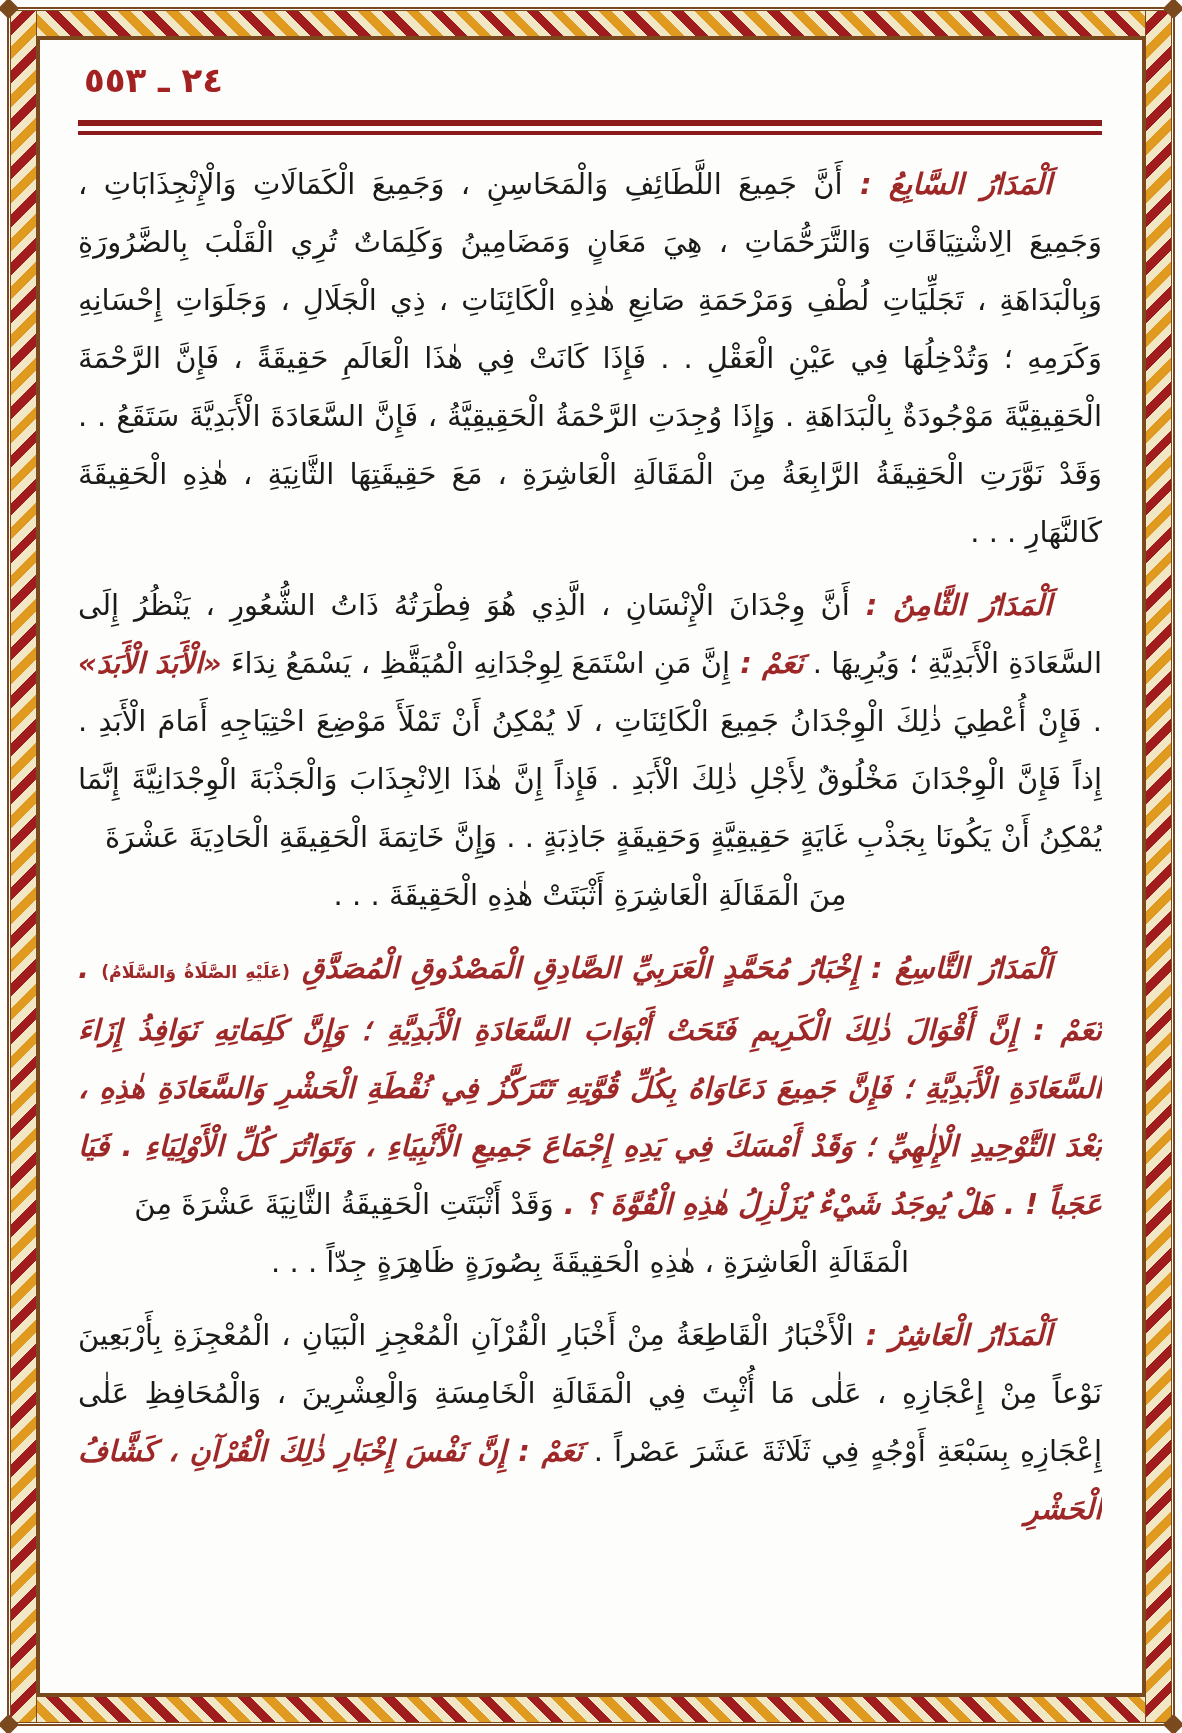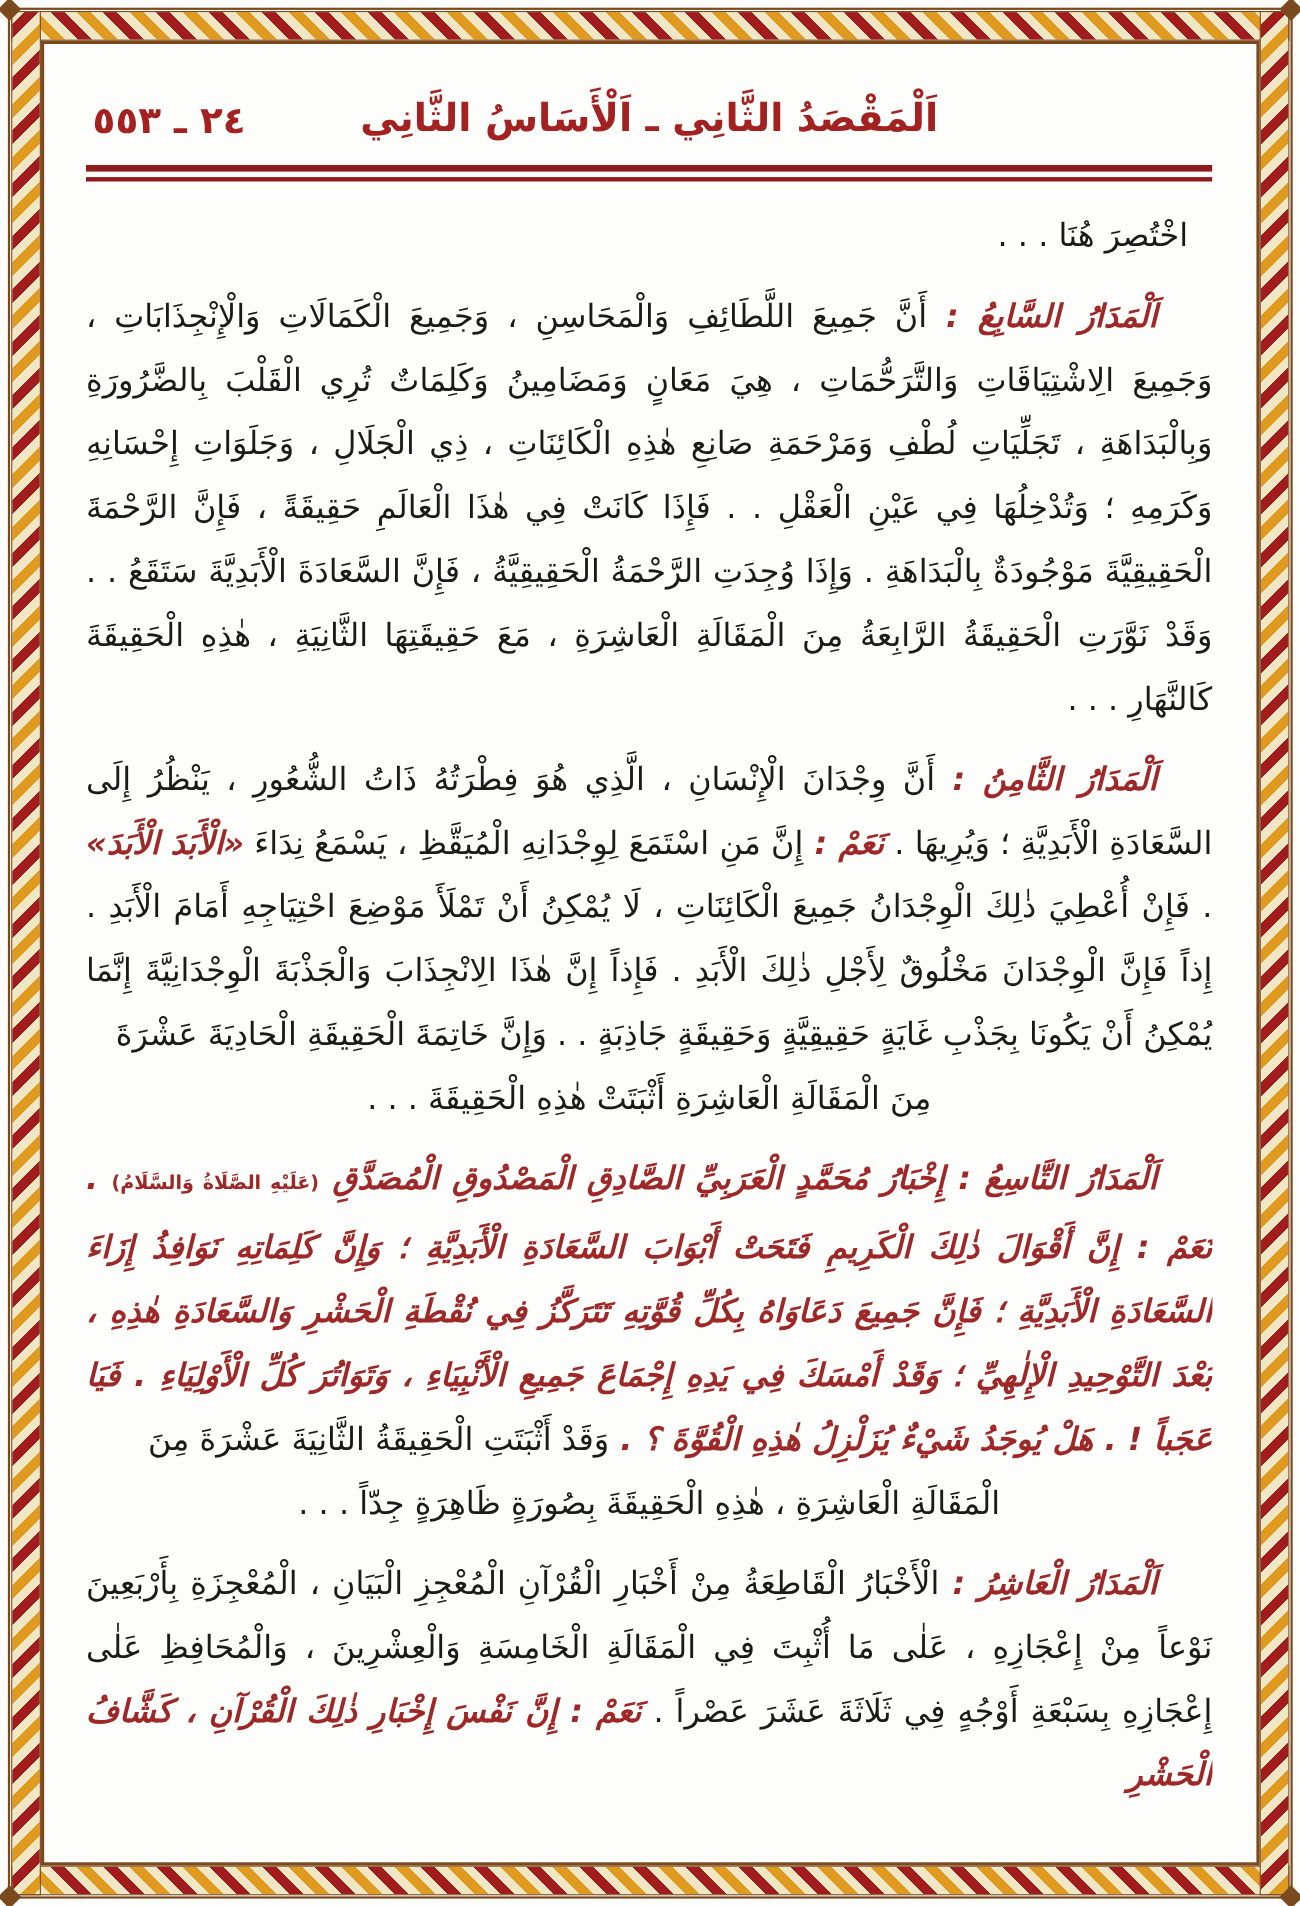--- a/index.html
+++ b/index.html
@@ -29,21 +29,21 @@
   }
   .c-tl { top:1px; left:1px; }  .c-tr { top:1px; right:1px; }
   .c-bl { bottom:1px; left:1px; } .c-br { bottom:1px; right:1px; }
   .frame-inner { position:absolute; inset:37px; border:3px solid #7a4a1e; pointer-events:none; }
 
   
   .content {
     position:absolute; top:50px; right:80px; left:78px; bottom:52px;
     direction:rtl; overflow:hidden;
   }
-  .header { position:relative; margin-top:38px; height:52px; }
+  .header { position:relative; margin-top:8px; height:52px; }
   .title {
     display:block; text-align:center;
     font-size:35px; font-weight:bold; color:#a32121; letter-spacing:0;
   }
   .page-num {
     position:absolute; left:6px; top:2px;
     font-size:34px; font-weight:bold; color:#a32121;
   }
   .rule {
     margin-top:10px; height:5px;
@@ -73,25 +73,23 @@
   <div class="band band-v band-right"></div>
   <div class="corner c-tl"></div>
   <div class="corner c-tr"></div>
   <div class="corner c-bl"></div>
   <div class="corner c-br"></div>
   <div class="frame-inner"></div>
 
   <div class="content">
     <div class="header">
       <span class="page-num">٢٤ ـ ٥٥٣</span>
-      <span class="title">اَلْمَقْصَدُ الثَّانِي ـ اَلْأَسَاسُ الثَّانِي</span>
     </div>
     <div class="rule"></div>
     <div class="text-body" id="text-body">
-        <div class="para opening"><span class="seg-black">اخْتُصِرَ هُنَا . . .</span></div>
         <div class="para"><span class="seg-red">اَلْمَدَارُ السَّابِعُ : </span><span class="seg-black">أَنَّ جَمِيعَ اللَّطَائِفِ وَالْمَحَاسِنِ ، وَجَمِيعَ الْكَمَالَاتِ وَالْإِنْجِذَابَاتِ ، وَجَمِيعَ الِاشْتِيَاقَاتِ وَالتَّرَحُّمَاتِ ، هِيَ مَعَانٍ وَمَضَامِينُ وَكَلِمَاتٌ تُرِي الْقَلْبَ بِالضَّرُورَةِ وَبِالْبَدَاهَةِ ، تَجَلِّيَاتِ لُطْفِ وَمَرْحَمَةِ صَانِعِ هٰذِهِ الْكَائِنَاتِ ، ذِي الْجَلَالِ ، وَجَلَوَاتِ إِحْسَانِهِ وَكَرَمِهِ ؛ وَتُدْخِلُهَا فِي عَيْنِ الْعَقْلِ . . فَإِذَا كَانَتْ فِي هٰذَا الْعَالَمِ حَقِيقَةً ، فَإِنَّ الرَّحْمَةَ الْحَقِيقِيَّةَ مَوْجُودَةٌ بِالْبَدَاهَةِ . وَإِذَا وُجِدَتِ الرَّحْمَةُ الْحَقِيقِيَّةُ ، فَإِنَّ السَّعَادَةَ الْأَبَدِيَّةَ سَتَقَعُ . . وَقَدْ نَوَّرَتِ الْحَقِيقَةُ الرَّابِعَةُ مِنَ الْمَقَالَةِ الْعَاشِرَةِ ، مَعَ حَقِيقَتِهَا الثَّانِيَةِ ، هٰذِهِ الْحَقِيقَةَ كَالنَّهَارِ . . .</span></div>
         <div class="para"><span class="seg-red">اَلْمَدَارُ الثَّامِنُ : </span><span class="seg-black">أَنَّ وِجْدَانَ الْإِنْسَانِ ، الَّذِي هُوَ فِطْرَتُهُ ذَاتُ الشُّعُورِ ، يَنْظُرُ إِلَى السَّعَادَةِ الْأَبَدِيَّةِ ؛ وَيُرِيهَا . </span><span class="seg-red">نَعَمْ : </span><span class="seg-black">إِنَّ مَنِ اسْتَمَعَ لِوِجْدَانِهِ الْمُيَقَّظِ ، يَسْمَعُ نِدَاءَ </span><span class="seg-red">«الْأَبَدَ الْأَبَدَ»</span><span class="seg-black"> . فَإِنْ أُعْطِيَ ذٰلِكَ الْوِجْدَانُ جَمِيعَ الْكَائِنَاتِ ، لَا يُمْكِنُ أَنْ تَمْلَأَ مَوْضِعَ احْتِيَاجِهِ أَمَامَ الْأَبَدِ . إِذاً فَإِنَّ الْوِجْدَانَ مَخْلُوقٌ لِأَجْلِ ذٰلِكَ الْأَبَدِ . فَإِذاً إِنَّ هٰذَا الِانْجِذَابَ وَالْجَذْبَةَ الْوِجْدَانِيَّةَ إِنَّمَا يُمْكِنُ أَنْ يَكُونَا بِجَذْبِ غَايَةٍ حَقِيقِيَّةٍ وَحَقِيقَةٍ جَاذِبَةٍ . . وَإِنَّ خَاتِمَةَ الْحَقِيقَةِ الْحَادِيَةَ عَشْرَةَ</span><div class="last-line"><span class="seg-black">مِنَ الْمَقَالَةِ الْعَاشِرَةِ أَثْبَتَتْ هٰذِهِ الْحَقِيقَةَ . . .</span></div></div>
         <div class="para"><span class="seg-red">اَلْمَدَارُ التَّاسِعُ : إِخْبَارُ مُحَمَّدٍ الْعَرَبِيِّ الصَّادِقِ الْمَصْدُوقِ الْمُصَدَّقِ </span><span class="seg-seal">(عَلَيْهِ الصَّلَاةُ وَالسَّلَامُ)</span><span class="seg-red"> . نَعَمْ : إِنَّ أَقْوَالَ ذٰلِكَ الْكَرِيمِ فَتَحَتْ أَبْوَابَ السَّعَادَةِ الْأَبَدِيَّةِ ؛ وَإِنَّ كَلِمَاتِهِ نَوَافِذُ إِزَاءَ السَّعَادَةِ الْأَبَدِيَّةِ ؛ فَإِنَّ جَمِيعَ دَعَاوَاهُ بِكُلِّ قُوَّتِهِ تَتَرَكَّزُ فِي نُقْطَةِ الْحَشْرِ وَالسَّعَادَةِ هٰذِهِ ، بَعْدَ التَّوْحِيدِ الْإِلٰهِيِّ ؛ وَقَدْ أَمْسَكَ فِي يَدِهِ إِجْمَاعَ جَمِيعِ الْأَنْبِيَاءِ ، وَتَوَاتُرَ كُلِّ الْأَوْلِيَاءِ . فَيَا عَجَباً ! . هَلْ يُوجَدُ شَيْءٌ يُزَلْزِلُ هٰذِهِ الْقُوَّةَ ؟ . </span><span class="seg-black">وَقَدْ أَثْبَتَتِ الْحَقِيقَةُ الثَّانِيَةَ عَشْرَةَ مِنَ</span><div class="last-line"><span class="seg-black">الْمَقَالَةِ الْعَاشِرَةِ ، هٰذِهِ الْحَقِيقَةَ بِصُورَةٍ ظَاهِرَةٍ جِدّاً . . .</span></div></div>
         <div class="para"><span class="seg-red">اَلْمَدَارُ الْعَاشِرُ : </span><span class="seg-black">الْأَخْبَارُ الْقَاطِعَةُ مِنْ أَخْبَارِ الْقُرْآنِ الْمُعْجِزِ الْبَيَانِ ، الْمُعْجِزَةِ بِأَرْبَعِينَ نَوْعاً مِنْ إِعْجَازِهِ ، عَلٰى مَا أُثْبِتَ فِي الْمَقَالَةِ الْخَامِسَةِ وَالْعِشْرِينَ ، وَالْمُحَافِظِ عَلٰى إِعْجَازِهِ بِسَبْعَةِ أَوْجُهٍ فِي ثَلَاثَةَ عَشَرَ عَصْراً . </span><span class="seg-red">نَعَمْ : إِنَّ نَفْسَ إِخْبَارِ ذٰلِكَ الْقُرْآنِ ، كَشَّافُ الْحَشْرِ</span></div>
       </div>
   </div>
 
 </div>
 
 </body></html>

